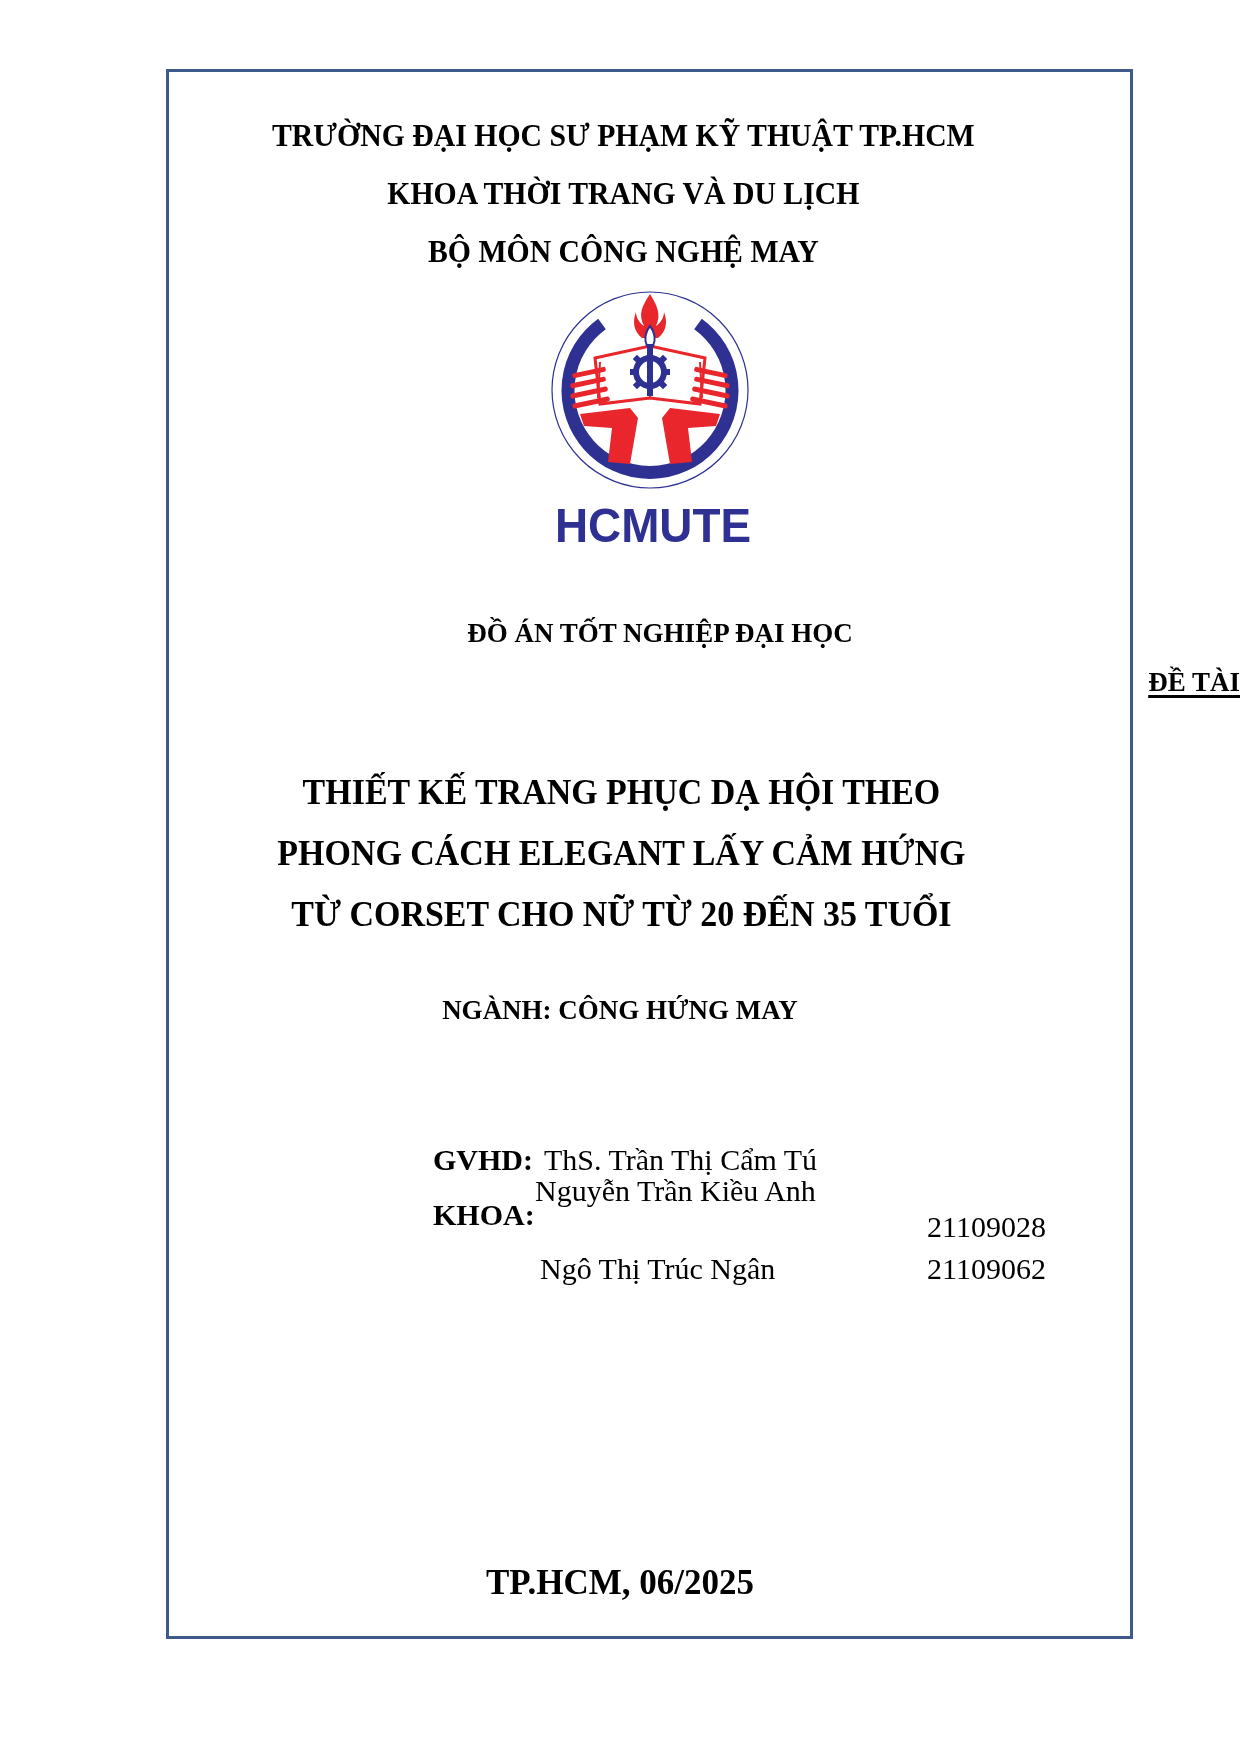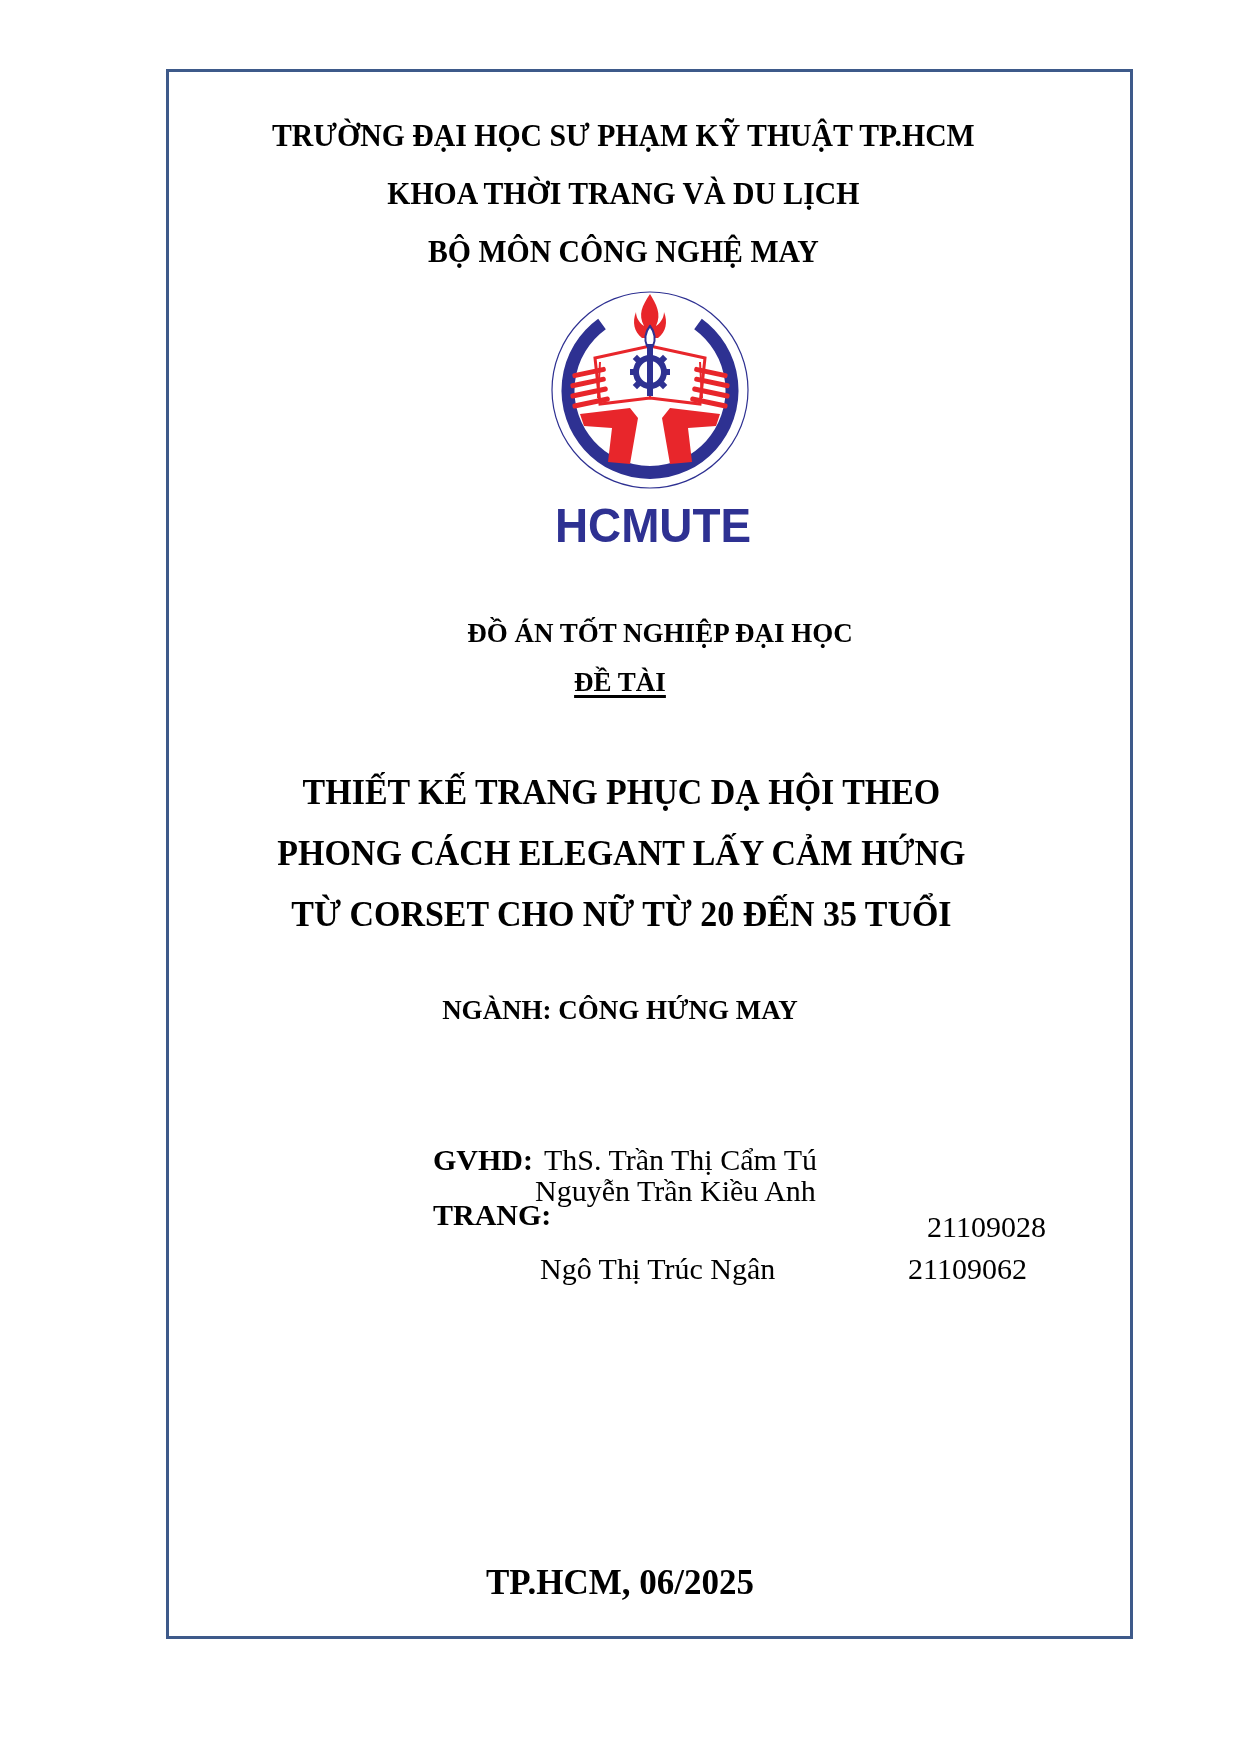--- a/index.html
+++ b/index.html
@@ -45,21 +45,21 @@
       left: 550px;
       top: 286px;
       width: 210px;
       height: 265px;
     }
 
     .sub {
       font-size: 27px;
     }
     .doan { top: 618px; padding-left: 40px; }
-    .detai { top: 667px; }
+    .detai { top: 667px; text-align: right; }
     .detai span { text-decoration: underline; text-decoration-thickness: 3px; text-underline-offset: 4px; }
 
     .title {
       font-size: 35px;
       transform: scaleX(0.97);
       transform-origin: 668px 0;
     }
     .t1 { top: 773px; }
     .t2 { top: 834px; }
     .t3 { top: 895px; }
@@ -71,21 +71,21 @@
       font-size: 30px;
       white-space: nowrap;
     }
     .row .lbl { font-weight: bold; }
     .gvhd-lbl { left: 433px; top: 1143px; }
     .gvhd-val { left: 544px; top: 1143px; }
     .svth-lbl { left: 433px; top: 1198px; }
     .s1-name { left: 535px; top: 1174px; }
     .s1-id { left: 927px; top: 1198px; margin-top: 12px; }
     .s2-name { left: 540px; top: 1252px; }
-    .s2-id { left: 908px; top: 1252px; }
+    .s2-id { left: 927px; top: 1252px; }
 
     .footer {
       top: 1563px;
       font-size: 35px;
     }
   </style>
 </head>
 <body>
 
 <div class="frame"></div>
@@ -145,19 +145,19 @@
 
 <div class="line title t1">THIẾT KẾ TRANG PHỤC DẠ HỘI THEO</div>
 <div class="line title t2">PHONG CÁCH ELEGANT LẤY CẢM HỨNG</div>
 <div class="line title t3">TỪ CORSET CHO NỮ TỪ 20 ĐẾN 35 TUỔI</div>
 
 <div class="line sub major">NGÀNH: CÔNG HỨNG MAY</div>
 
 <div class="row gvhd-lbl"><span class="lbl">GVHD:</span></div>
 <div class="row gvhd-val">ThS. Trần Thị Cẩm Tú</div>
 
-<div class="row svth-lbl"><span class="lbl">TRANG:</span></div>
+<div class="row svth-lbl"><span class="lbl">KHOA:</span></div>
 <div class="row s1-name">Nguyễn Trần Kiều Anh</div>
 <div class="row s1-id">21109028</div>
 <div class="row s2-name">Ngô Thị Trúc Ngân</div>
 <div class="row s2-id">21109062</div>
 
 <div class="line footer">TP.HCM, 06/2025</div>
 
 </body></html>

